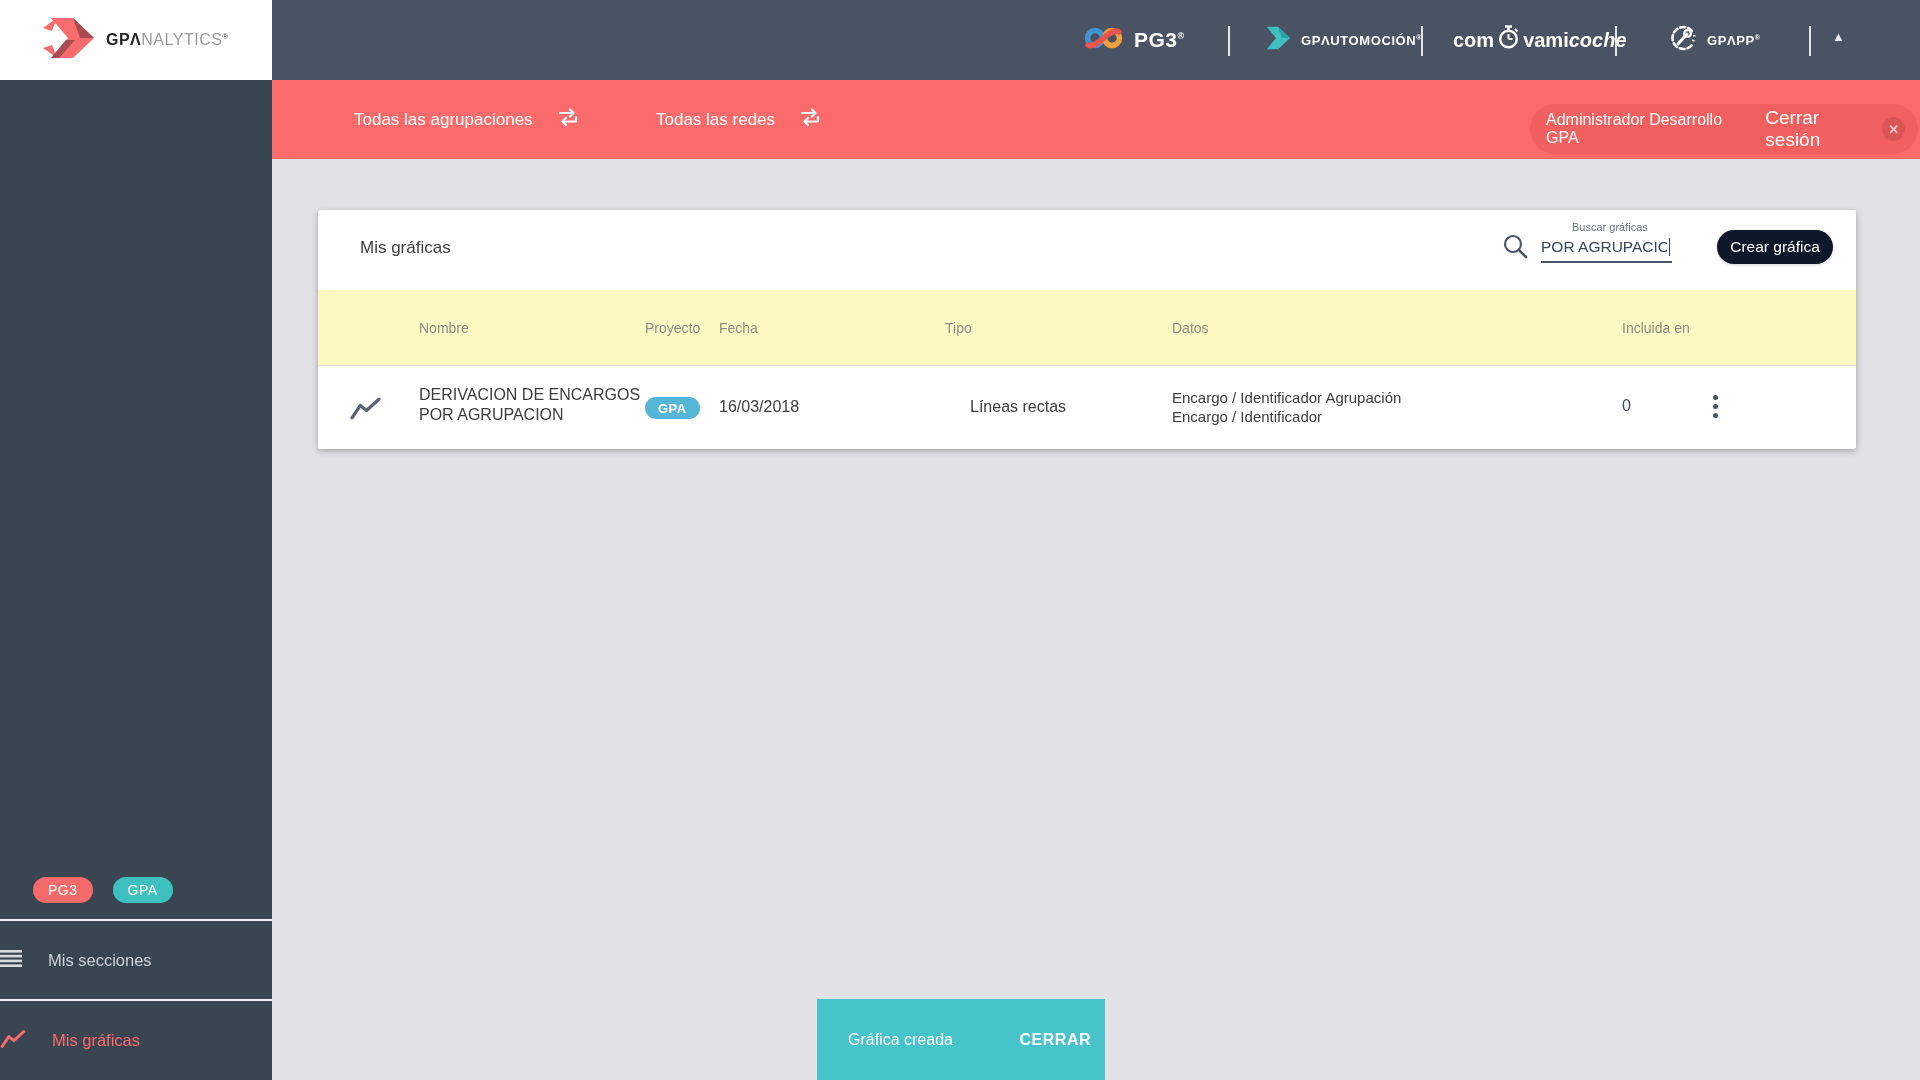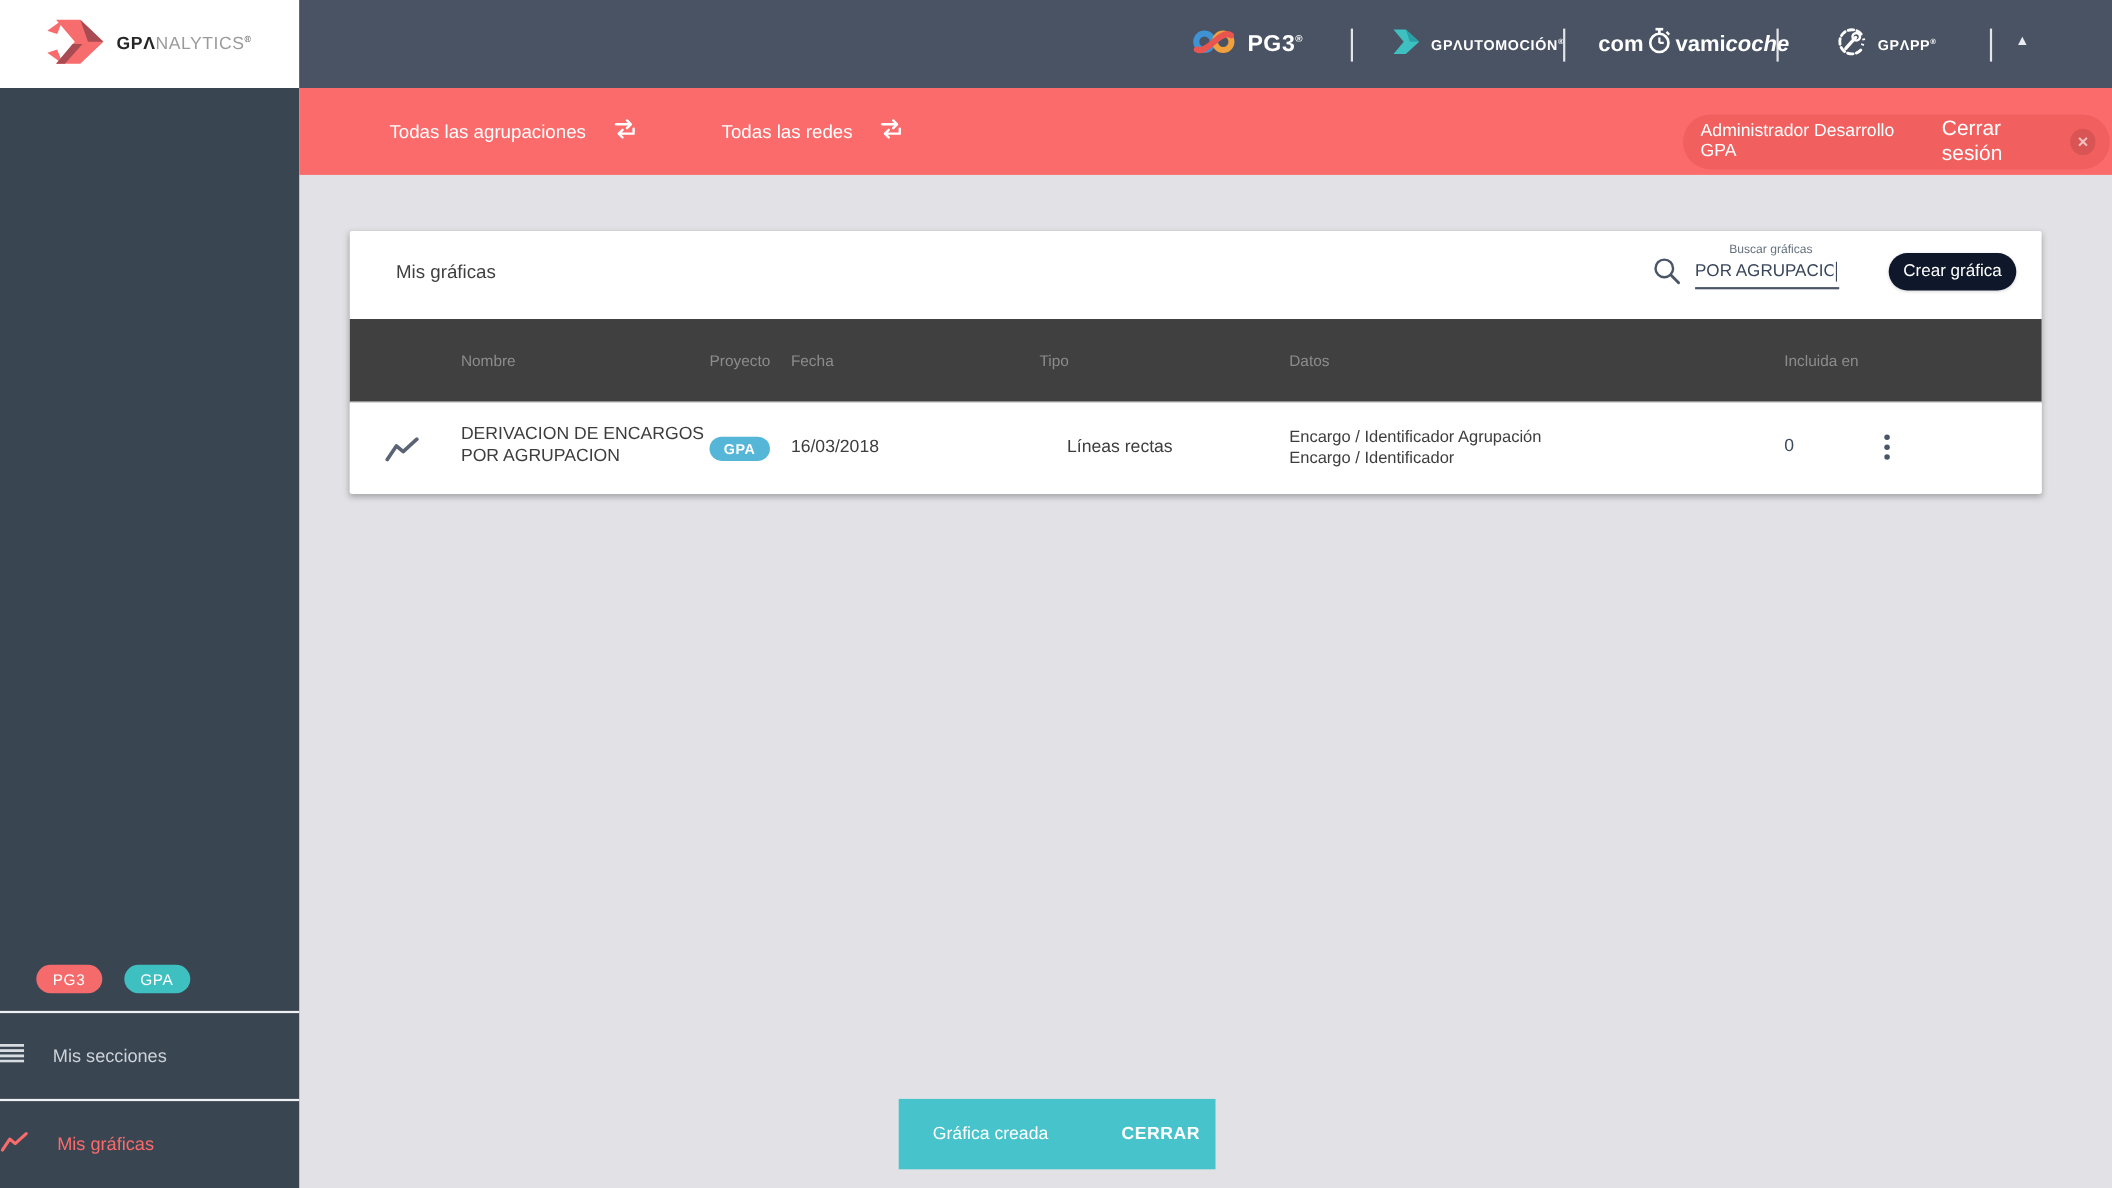--- a/index.html
+++ b/index.html
@@ -57,39 +57,39 @@
   .search-field { position:absolute; left:1223px; top:11px; width:131px; }
   .search-label { font-size:11px; color:#67727f; margin-bottom:3px;margin-left:31px; }
   .search-inputwrap { position:relative; border-bottom:2px solid #4a5568; }
   .search-input { width:126px; border:none; outline:none; background:transparent; font-family:"Liberation Sans",sans-serif;
                   font-size:15.5px; color:#39455a; padding:2px 0 5px 0; }
   .caret { position:absolute; right:2px; top:2px; width:1.5px; height:18px; background:#39455a; }
   .create-btn { position:absolute; left:1399px; top:20px; width:116px; height:34px; border:none; cursor:pointer;
                 border-radius:17px; background:#0f172a; color:#fff; font-size:15.5px;
                 font-family:"Liberation Sans",sans-serif; box-shadow:0 1px 3px rgba(0,0,0,0.18); }
 
-  .thead { position:relative; height:76px; background:#404040; border-bottom:1px solid #e2e2e2; }
+  .thead { position:relative; height:76px; background:#fef9c3; border-bottom:1px solid #e2e2e2; }
   .th { position:absolute; top:30px; font-size:14px; color:#8c8c8c; }
   .trow { position:relative; height:82px; background:#fff; }
   .cell { position:absolute; color:#3d3d3d; }
   .row-chart-icon { position:absolute; left:32px; top:30px; cursor:pointer; }
   .cell-name { left:101px; top:19px; width:245px; font-size:16px; line-height:20px; }
   .proj-badge { position:absolute; left:327px; top:31px; height:22px; border-radius:11px; background:#55b6d8;
                 color:#fff; font-size:13px; font-weight:bold; letter-spacing:0.5px;
                 display:inline-flex; align-items:center; padding:0 13px; }
   .cell-date { left:401px; top:32px; font-size:16px; }
   .cell-type { left:627px; top:32px; font-size:16px;margin-left:25px; }
   .cell-datos { left:854px; top:22px; font-size:15px; line-height:19px; }
   .cell-incl { left:1304px; top:31px; font-size:16px; color:#3e4a5e; }
   .kebab { position:absolute; left:1393px; top:27px; display:flex; flex-direction:column; gap:4px;
            cursor:pointer; padding:2px; }
   .kebab i { width:5px; height:5px; border-radius:50%; background:#4a5568; }
 
   
-  .snackbar { position:absolute; left:817px; top:999px; width:288px; height:64px; background:#47c3cb;
+  .snackbar { position:absolute; left:817px; top:999px; width:288px; height:81px; background:#47c3cb;
               color:#fff; display:flex; align-items:center; justify-content:space-between;
               padding:0 14px 0 31px; }
   .snackbar .msg { font-size:16px; }
   .snackbar .act { font-size:16px; font-weight:bold; letter-spacing:0.5px; background:none; border:none;
                    color:#fff; cursor:pointer; font-family:"Liberation Sans",sans-serif; }
 </style>
 </head>
 <body>
 
 <div id="app">

